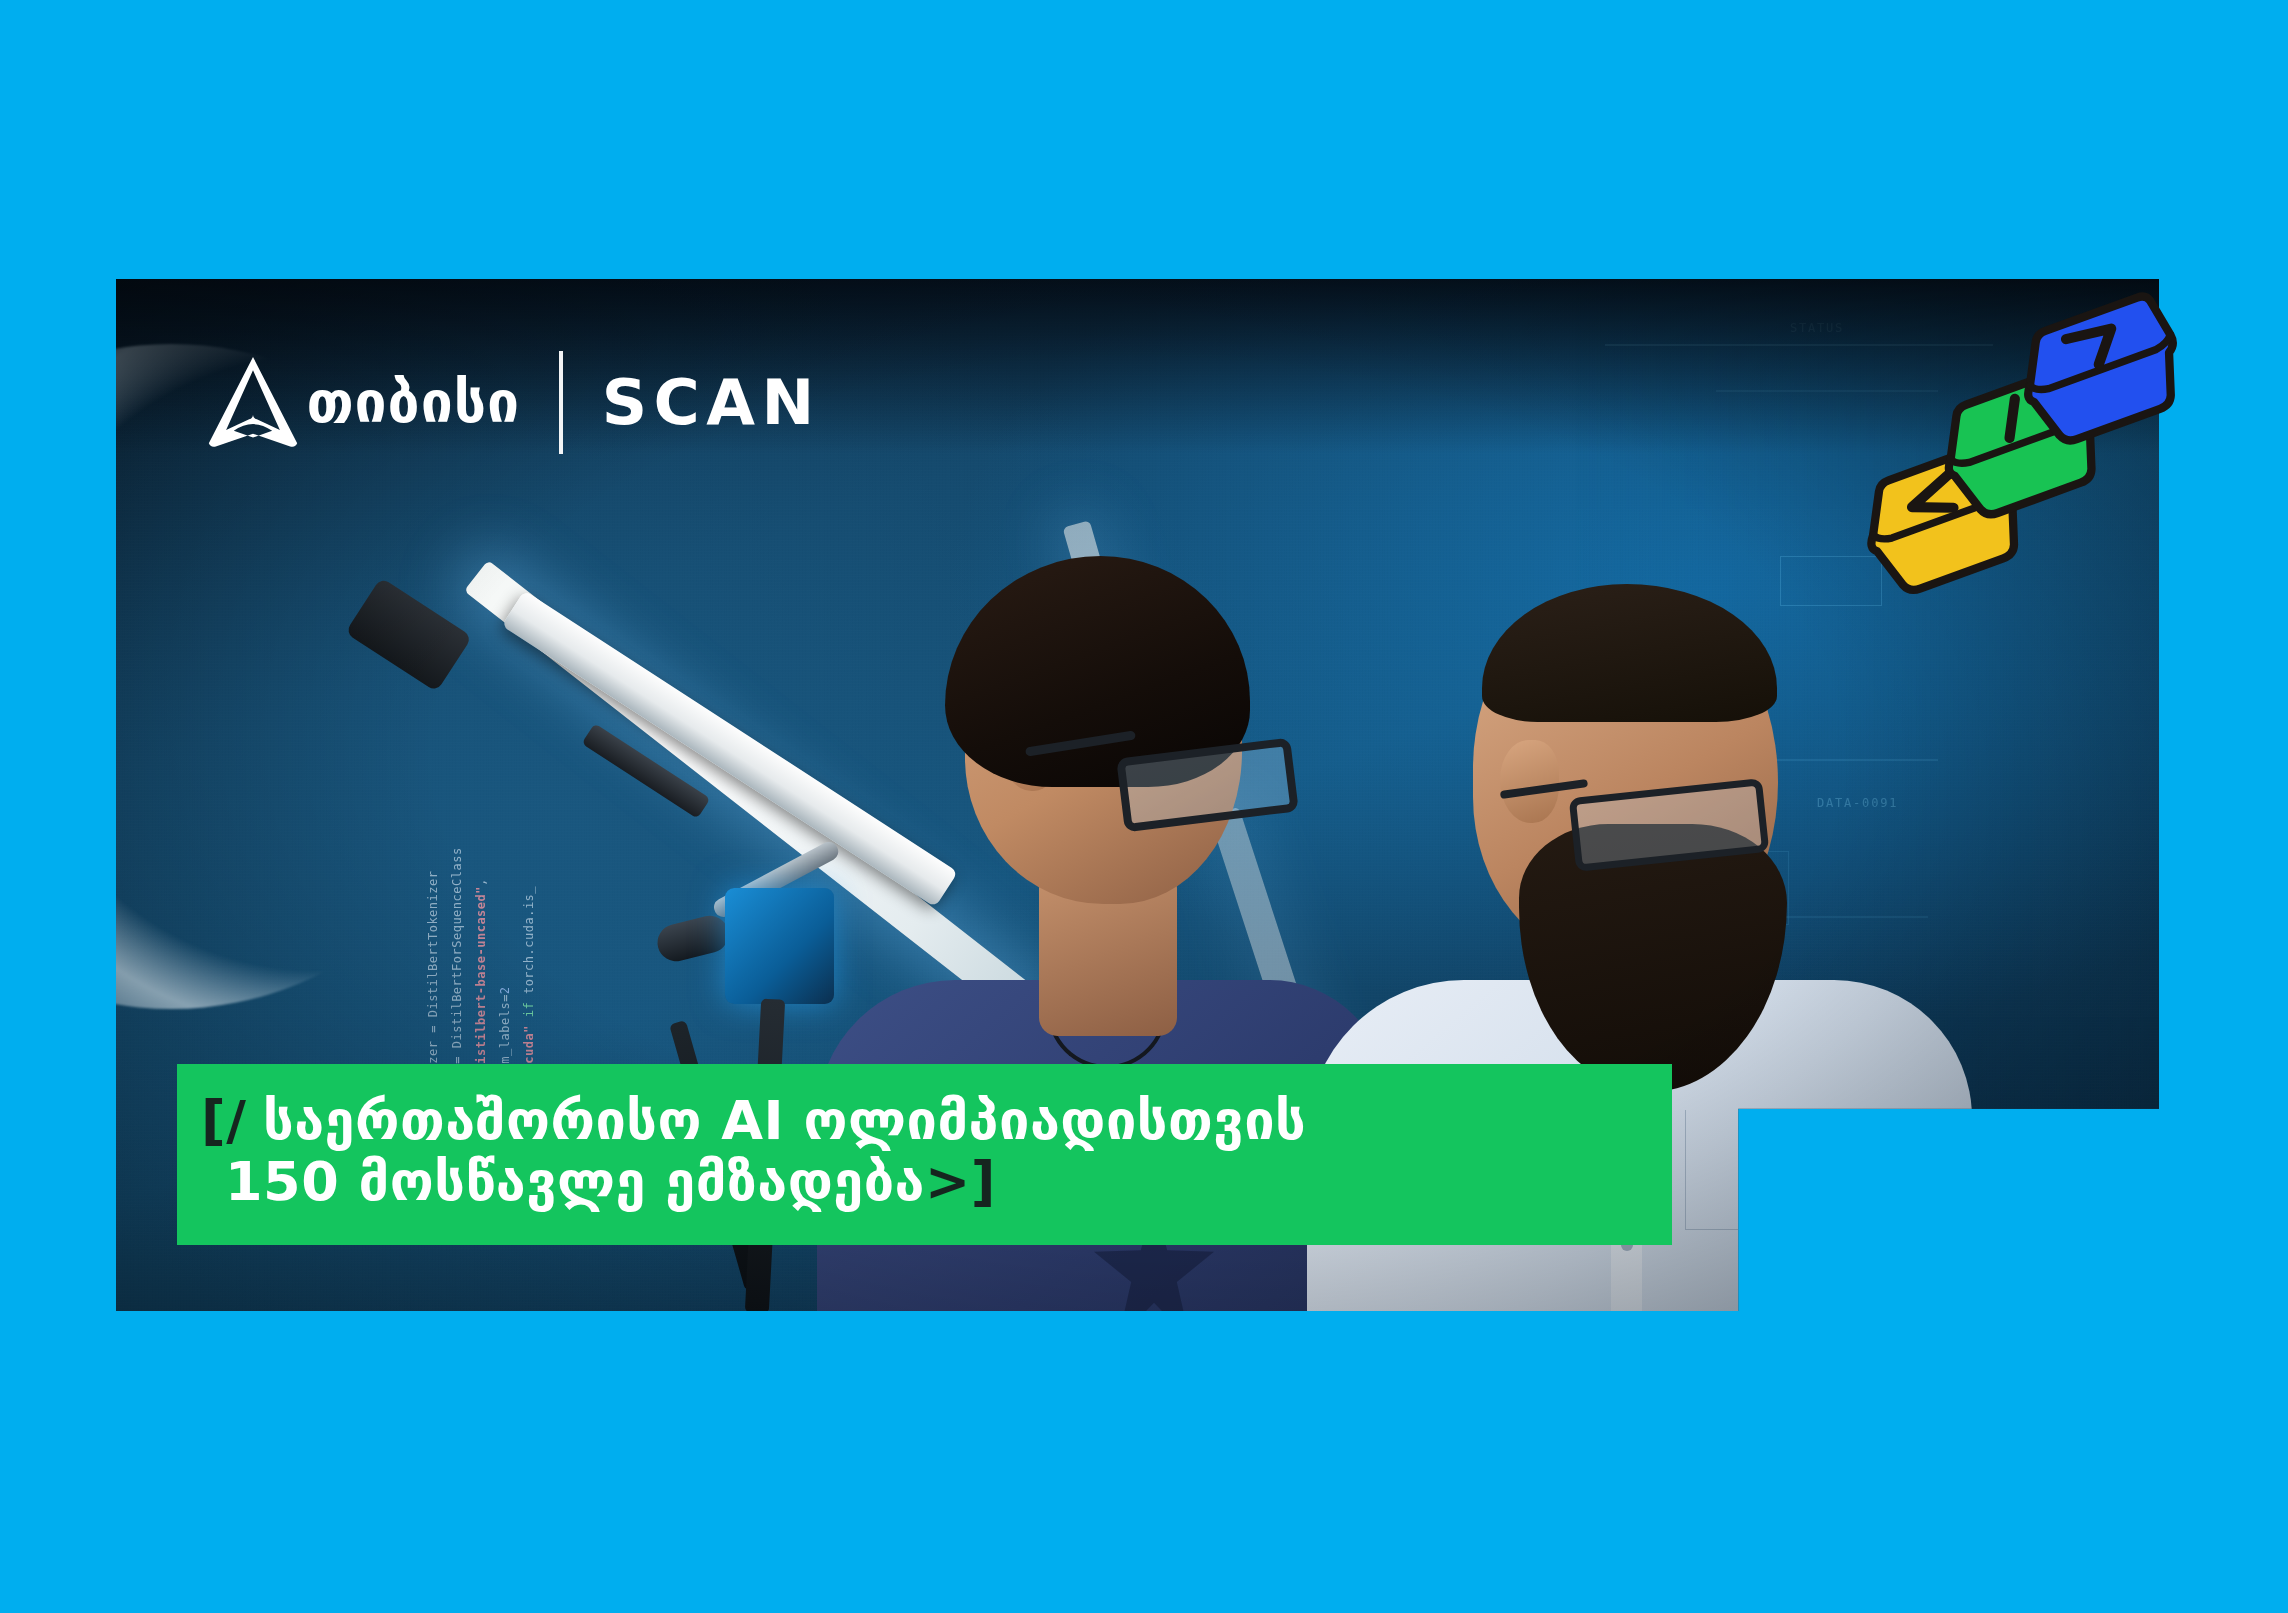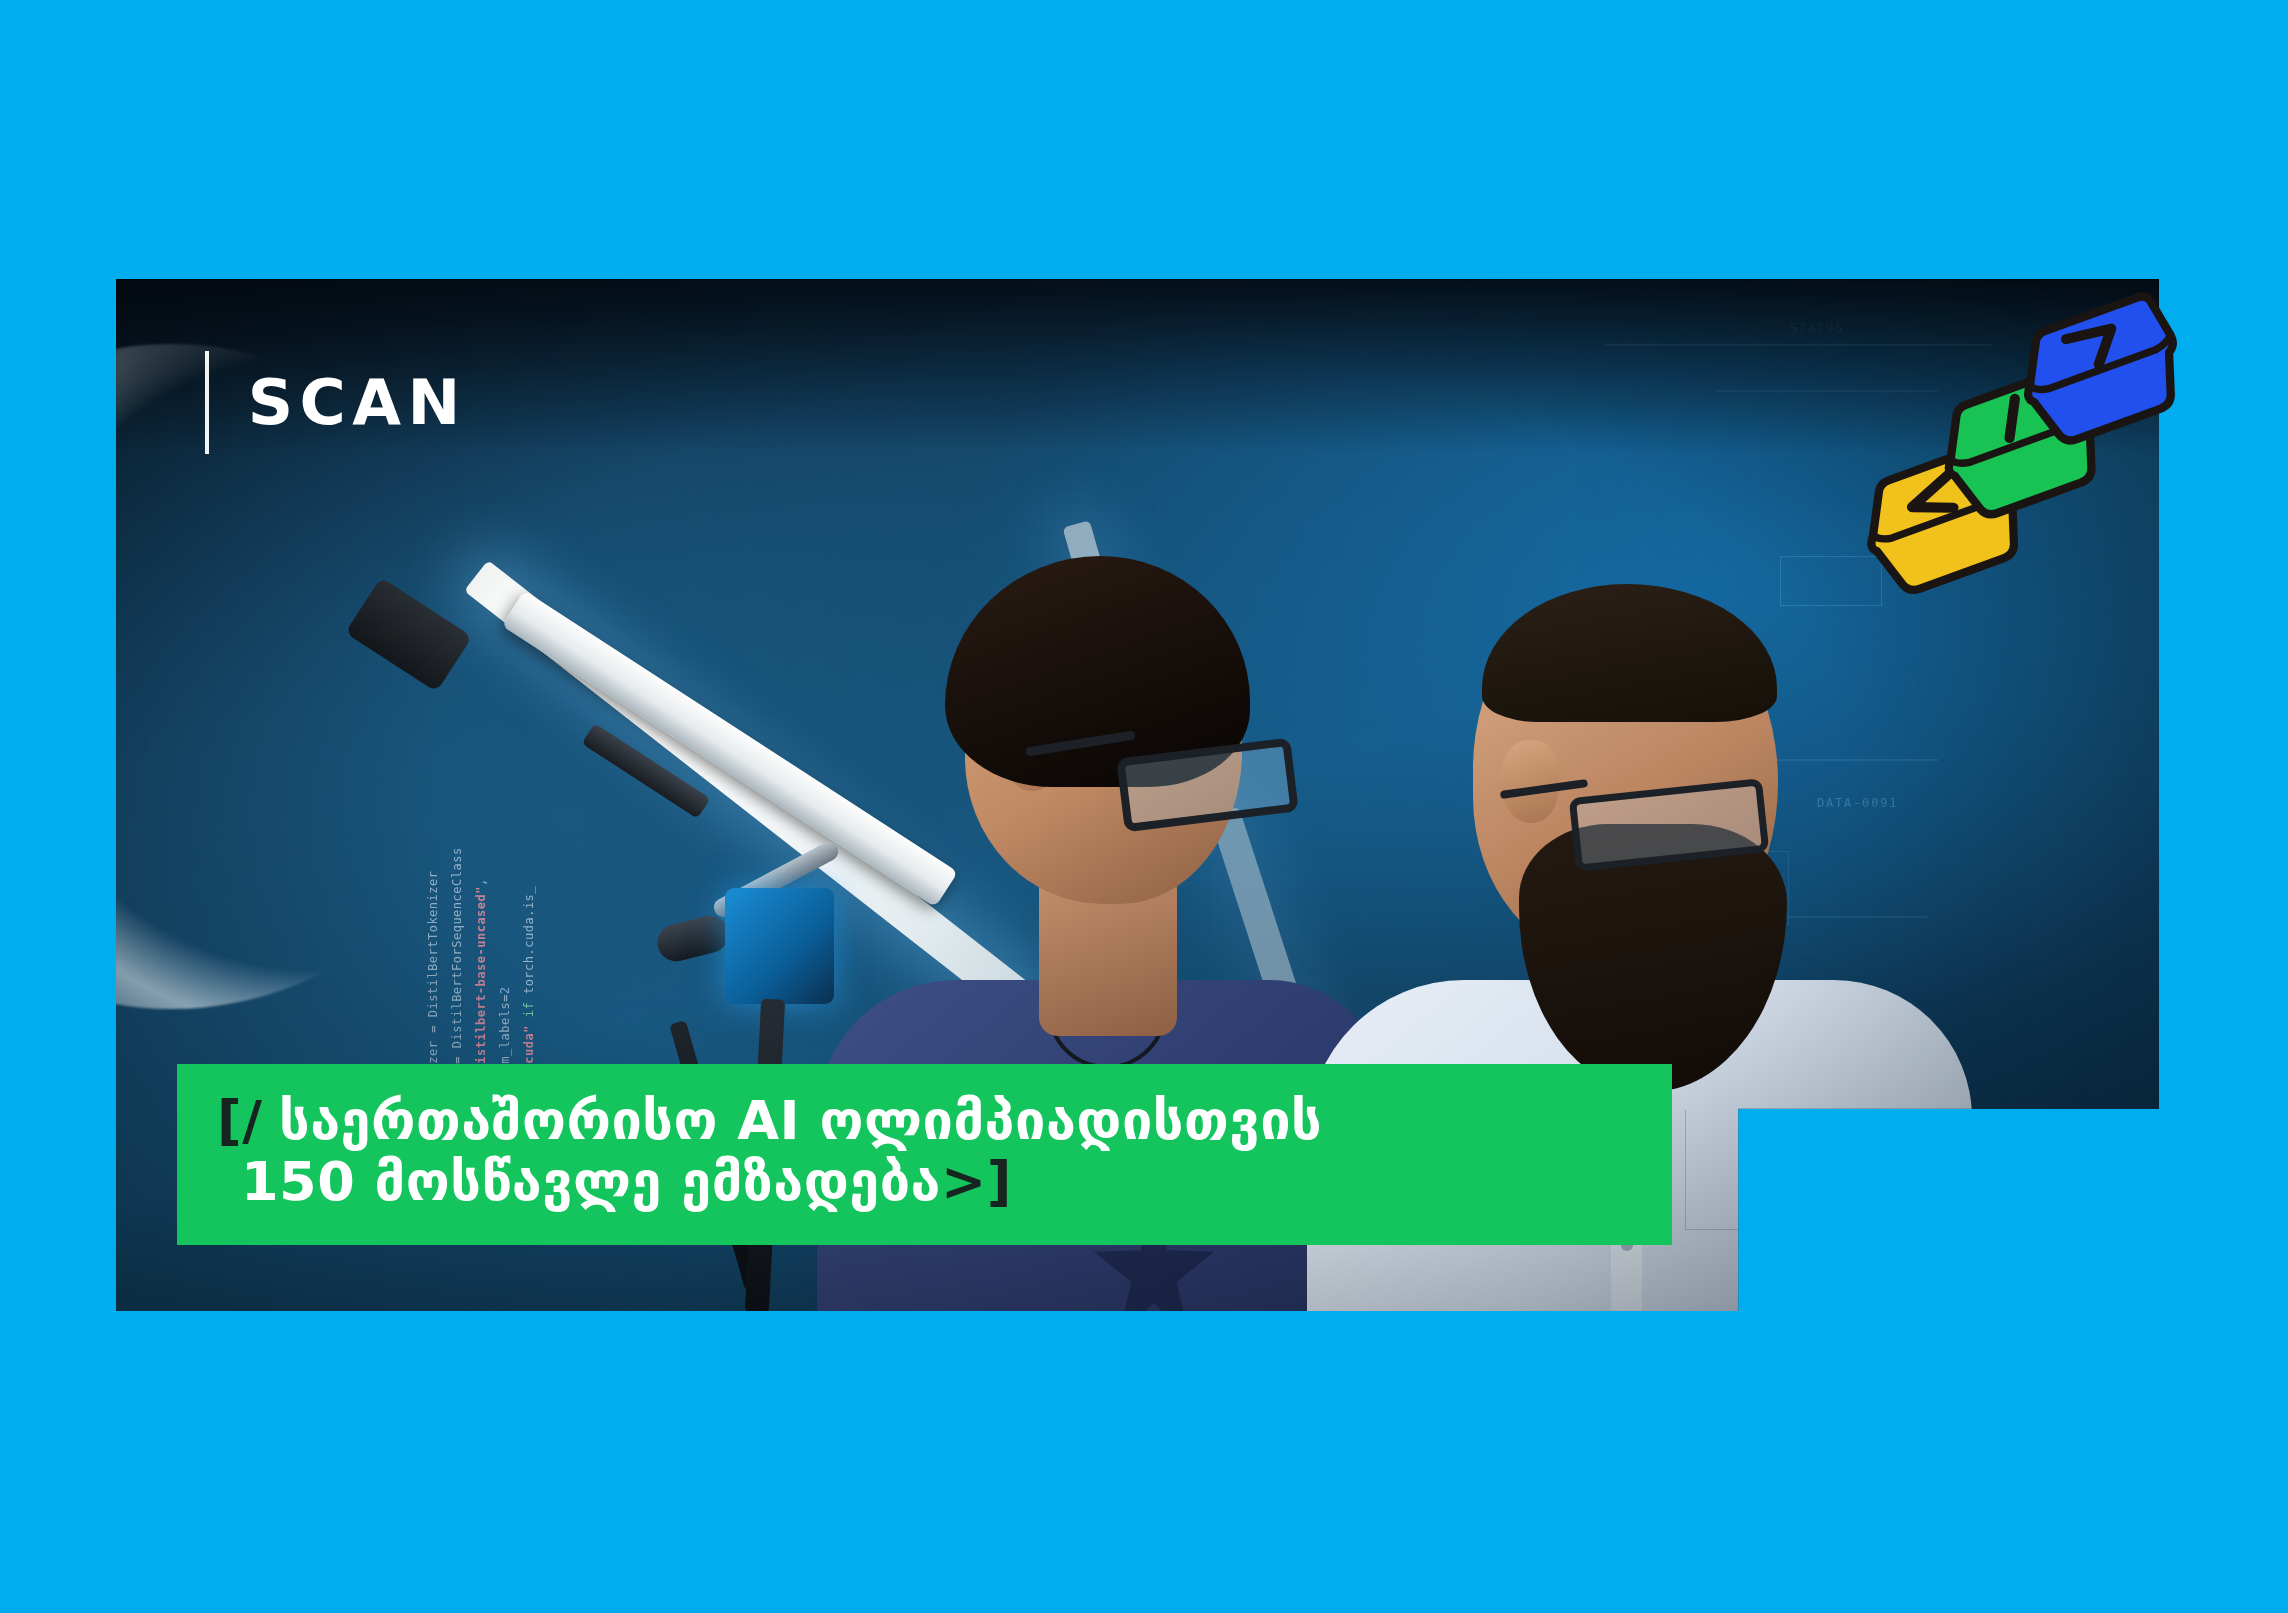--- a/index.html
+++ b/index.html
@@ -326,21 +326,21 @@
 
   
   .banner{
     position:absolute; left:177px; top:1064px;
     width:1495px; height:181px;
     background:#14C55E;
     z-index:50;
     display:flex; align-items:center;
   }
   .banner-inner{
-    padding-left:40px; padding-bottom:5.5px;
+    padding-left:24px; padding-bottom:5.5px;
     font-family:"DejaVu Sans", sans-serif;
     font-weight:700;
     font-size:54px;
     line-height:1.12;
     letter-spacing:0.5px;
     color:#ffffff;
     white-space:nowrap;
   }
   .brk{ color:#16251F; }
   .l2{ display:block;margin-left:24px; }
@@ -422,20 +422,31 @@
       <div class="lap-apple"></div>
       <div class="man-hand2"></div>
       <div class="man-hand"></div>
 
       <div class="darktop"></div>
       <div class="vignette"></div>
     </div>
   </div>
 
   <div class="lockup">
+    <div style="display:flex;align-items:center;">
+      <span>
+        <svg class="tbc-mark" viewBox="0 0 100 100" aria-hidden="true">
+          <path fill="#ffffff" d="M50 2 L96 92 Q94 97 88 95 L50 82 L12 95 Q6 97 4 92 Z
+                                   M50 16 L50 62 Q50 66 46 67 L22 78 Z
+                                   M50 16 L50 62 Q50 66 54 67 L78 78 Z
+                                   M50 72 Q40 72 30 79 L50 86 L70 79 Q60 72 50 72 Z" fill-rule="evenodd"></path>
+        </svg>
+      </span>
+      <span class="tbc-word">თიბისი</span>
+    </div>
     <div class="lock-divider"></div>
     <div class="gaia-word">SCAN</div>
   </div>
 
   <div class="keys">
     <svg viewBox="0 0 400 360" aria-hidden="true">
 
       <g transform="translate(2,176) rotate(-20)">
         <path d="M8 58 L30 16 Q34 8 44 8 L150 8 Q160 8 162 16 L170 58 Q172 70 162 76
                  L148 120 Q144 130 132 130 L36 130 Q24 130 20 120 L6 76 Q-2 70 8 58 Z" fill="#F2C21C" stroke="#1A1512" stroke-width="9" stroke-linejoin="round"></path>

